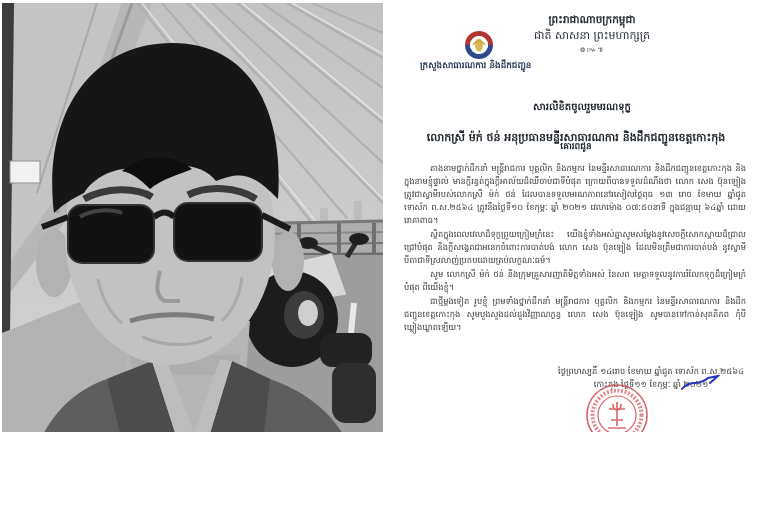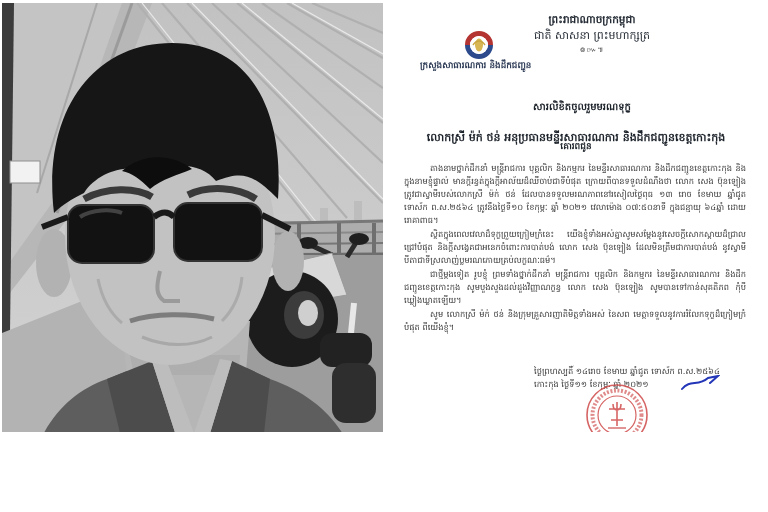--- a/index.html
+++ b/index.html
@@ -13,21 +13,21 @@
   #kingdom{position:absolute;left:40px;right:8px;top:13px;font-size:10.5px;font-weight:bold;color:#232a33;}
   #motto{position:absolute;left:40px;right:8px;top:28px;font-size:11px;font-weight:normal;color:#232a33;}
   #ornament{position:absolute;left:40px;right:8px;top:45px;text-align:center;font-size:7px;color:#444;letter-spacing:1px;}
   #logo{position:absolute;left:80px;top:30px;width:30px;height:30px;}
   #ministry{position:absolute;left:36px;top:59px;font-size:8.8px;font-weight:bold;color:#2c3a55;line-height:12px;}
   #letter-title{position:absolute;left:20px;right:8px;top:100px;font-size:10px;font-weight:bold;color:#1e242c;}
   #salutation{position:absolute;left:20px;right:20px;top:116px;font-size:9px;font-weight:bold;color:#1e242c;margin-top:24px;}
   #addressee{position:absolute;left:4px;right:4px;top:130px;font-size:11px;font-weight:bold;color:#1e242c;}
   #body-block{position:absolute;left:20px;top:153px;width:342px;height:210px;overflow:hidden;margin-top:9px;}
   #body-block p{margin:0 0 1px 0;font-size:8.3px;line-height:13px;text-align:justify;text-indent:26px;color:#3a3a3a;}
-  #dates{position:absolute;left:150px;right:0;top:365px;font-size:8.3px;color:#3a3a3a;line-height:13px;}
+  #dates{position:absolute;left:150px;right:0;top:365px;text-align:center;font-size:8.3px;color:#3a3a3a;line-height:13px;}
   #signature{position:absolute;left:296px;top:375px;width:40px;height:18px;}
   #stamp{position:absolute;left:198px;top:382px;width:70px;height:66px;opacity:.85;}
   #footer-rule{position:absolute;left:8px;right:6px;top:493px;border-top:2px solid #223a8c;}
   #footer-text{position:absolute;left:4px;right:2px;top:497px;text-align:center;font-size:5.6px;color:#2244aa;white-space:nowrap;overflow:hidden;}
 </style>
 </head>
 <body>
 
 <div id="canvas">
 
@@ -174,23 +174,23 @@
     <div id="ministry">
       <div>ក្រសួងសាធារណការ និងដឹកជញ្ជូន</div>
     </div>
 
     <div id="letter-title" class="center">សារលិខិតចូលរួមមរណទុក្ខ</div>
     <div id="salutation" class="center">គោរពជូន</div>
     <div id="addressee" class="center">លោកស្រី ម៉ក់ ថន់ អនុប្រធានមន្ទីរសាធារណការ និងដឹកជញ្ជូនខេត្តកោះកុង</div>
 
     <div id="body-block">
       <p>តាងនាមថ្នាក់ដឹកនាំ មន្ត្រីរាជការ បុគ្គលិក និងកម្មករ នៃមន្ទីរសាធារណការ និងដឹកជញ្ជូនខេត្តកោះកុង និងក្នុងនាមខ្ញុំផ្ទាល់ មានក្តីរន្ធត់ក្នុងក្តីអាល័យដ៏ឈឺចាប់ជាទីបំផុត ក្រោយពីបានទទួលដំណឹងថា លោក សេង ប៊ុនឡៀង ត្រូវជាស្វាមីរបស់លោកស្រី ម៉ក់ ថន់ ដែលបានទទួលមរណភាពនៅរសៀលថ្ងៃពុធ ១៣ រោច ខែមាឃ ឆ្នាំជូត ទោស័ក ព.ស.២៥៦៤ ត្រូវនឹងថ្ងៃទី១០ ខែកុម្ភៈ ឆ្នាំ ២០២១ វេលាម៉ោង ០៧:៥០នាទី ក្នុងជន្មាយុ ៦៤ឆ្នាំ ដោយរោគាពាធ។</p>
-      <p>ស្ថិតក្នុងពេលវេលាដ៏ទុក្ខព្រួយក្រៀមក្រំនេះ យើងខ្ញុំទាំងអស់គ្នាសូមសម្តែងនូវសេចក្តីសោកស្តាយដ៏ជ្រាលជ្រៅបំផុត និងក្តីសង្វេគជាអនេកចំពោះការបាត់បង់ លោក សេង ប៊ុនឡៀង ដែលមិនត្រឹមជាការបាត់បង់ នូវស្វាមី បីតាជាទីស្រលាញ់ប្លមរណភោយគ្រប់លក្ខណៈធម៌។</p>
+      <p>ស្ថិតក្នុងពេលវេលាដ៏ទុក្ខព្រួយក្រៀមក្រំនេះ យើងខ្ញុំទាំងអស់គ្នាសូមសម្តែងនូវសេចក្តីសោកស្តាយដ៏ជ្រាលជ្រៅបំផុត និងក្តីសង្វេគជាអនេកចំពោះការបាត់បង់ លោក សេង ប៊ុនឡៀង ដែលមិនត្រឹមជាការបាត់បង់ នូវស្វាមី បីតាជាទីស្រលាញ់ប្រកបដោយគ្រប់លក្ខណៈធម៌។</p>
+      <p>សូម លោកស្រី ម៉ក់ ថន់ និងក្រុមគ្រួសារញាតិមិត្តទាំងអស់ នៃសព មេត្តាទទួលនូវការរំលែកទុក្ខដ៏ក្រៀមក្រំបំផុត ពីយើងខ្ញុំ។</p>
       <p>ជាថ្មីម្តងទៀត រូបខ្ញុំ ព្រមទាំងថ្នាក់ដឹកនាំ មន្ត្រីរាជការ បុគ្គលិក និងកម្មករ នៃមន្ទីរសាធារណការ និងដឹកជញ្ជូនខេត្តកោះកុង សូមបួងសួងដល់ដួងវិញ្ញាណក្ខន្ធ លោក សេង ប៊ុនឡៀង សូមបានទៅកាន់សុគតិភព កុំបីឃ្លៀងឃ្លាតឡើយ។</p>
-      <p>សូម លោកស្រី ម៉ក់ ថន់ និងក្រុមគ្រួសារញាតិមិត្តទាំងអស់ នៃសព មេត្តាទទួលនូវការរំលែកទុក្ខដ៏ក្រៀមក្រំបំផុត ពីយើងខ្ញុំ។</p>
     </div>
 
     <div id="dates">
       <div>ថ្ងៃព្រហស្បតិ៍ ១៤រោច ខែមាឃ ឆ្នាំជូត ទោស័ក ព.ស.២៥៦៤</div>
       <div>កោះកុង ថ្ងៃទី១១ ខែកុម្ភៈ ឆ្នាំ ២០២១</div>
     </div>
 
     <div id="signature">
       <svg width="40" height="18" viewBox="0 0 40 18">
         <path d="M2,14 C10,4 18,12 28,3 L38,1 L30,8" stroke="#2336b8" stroke-width="2" fill="none" stroke-linecap="round"></path>

